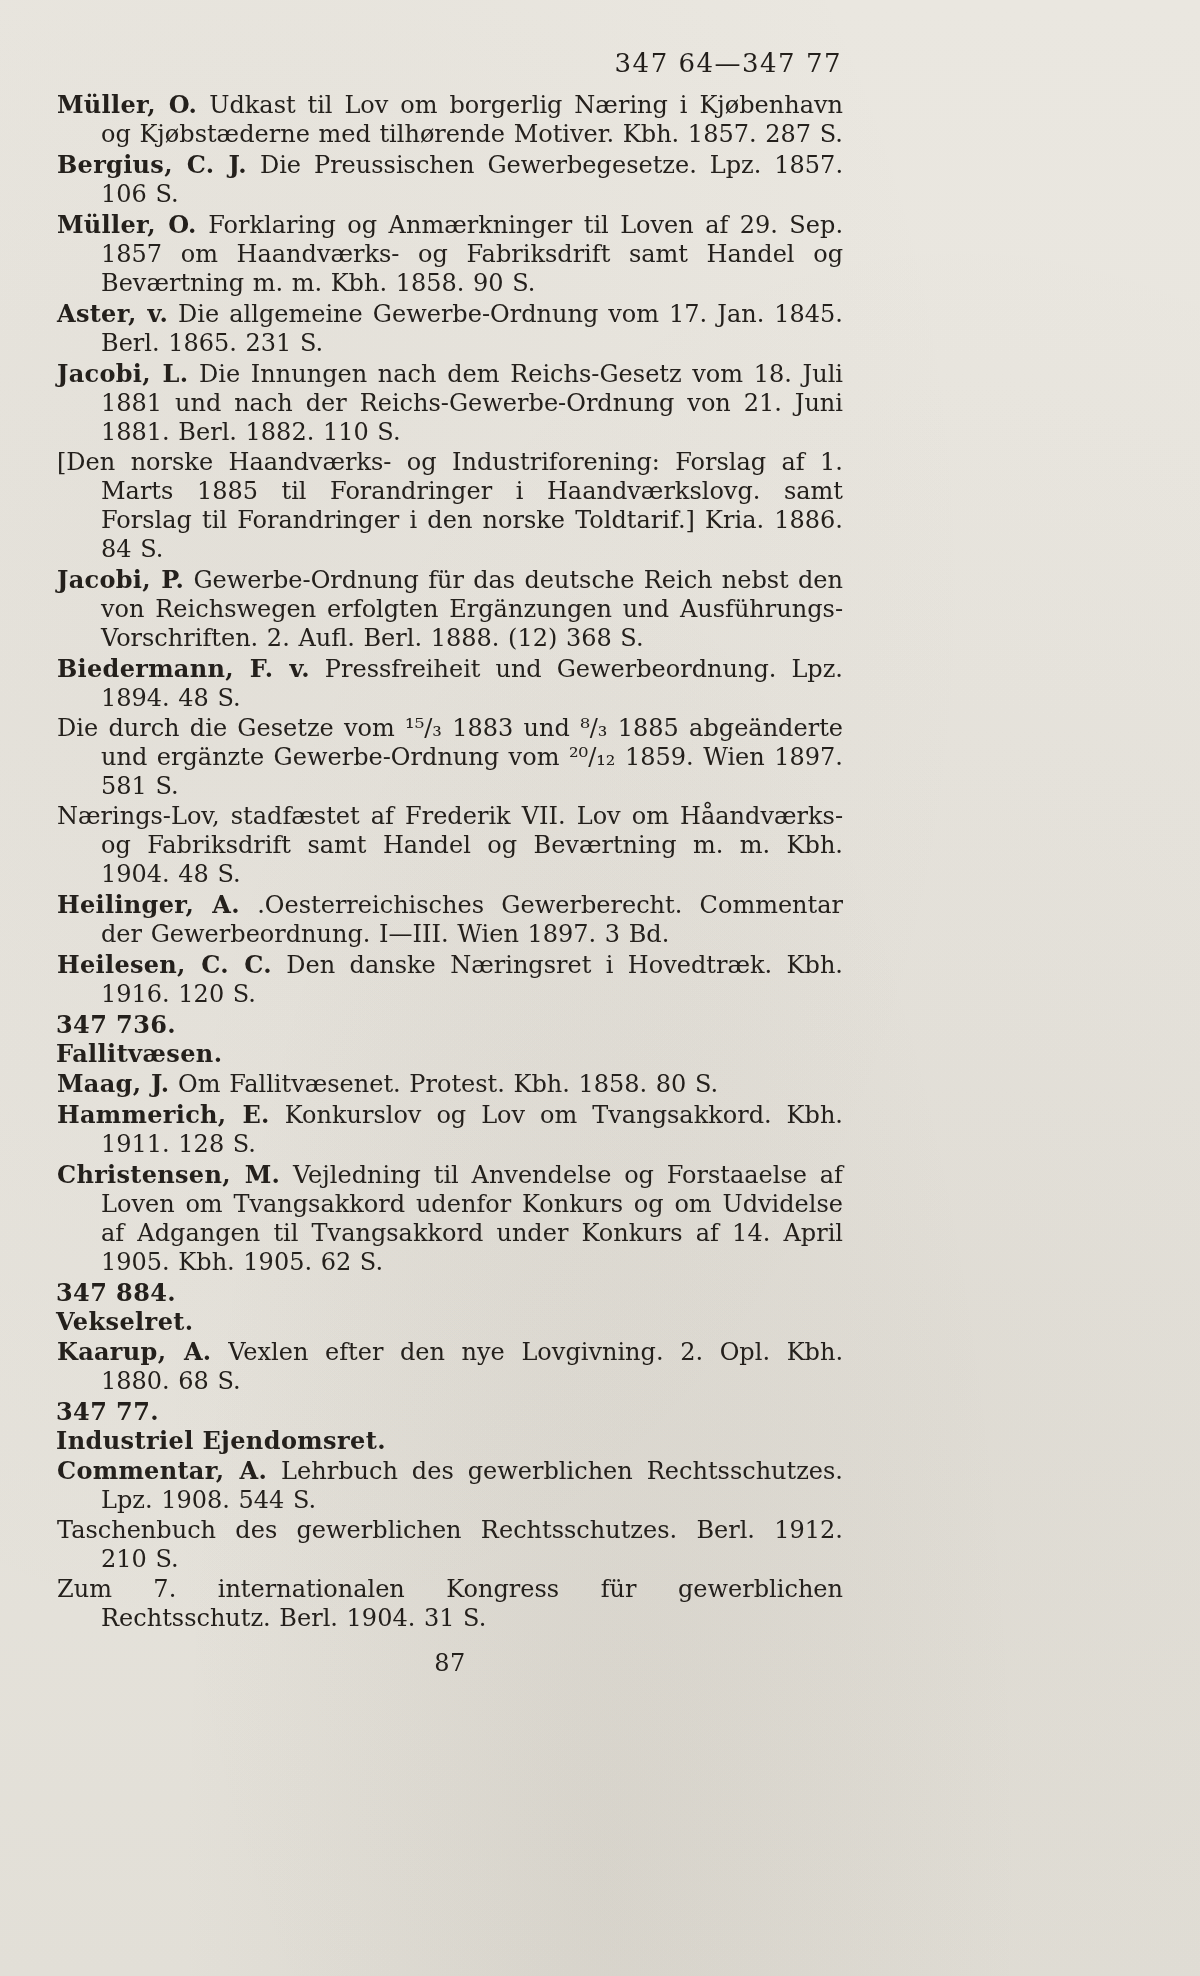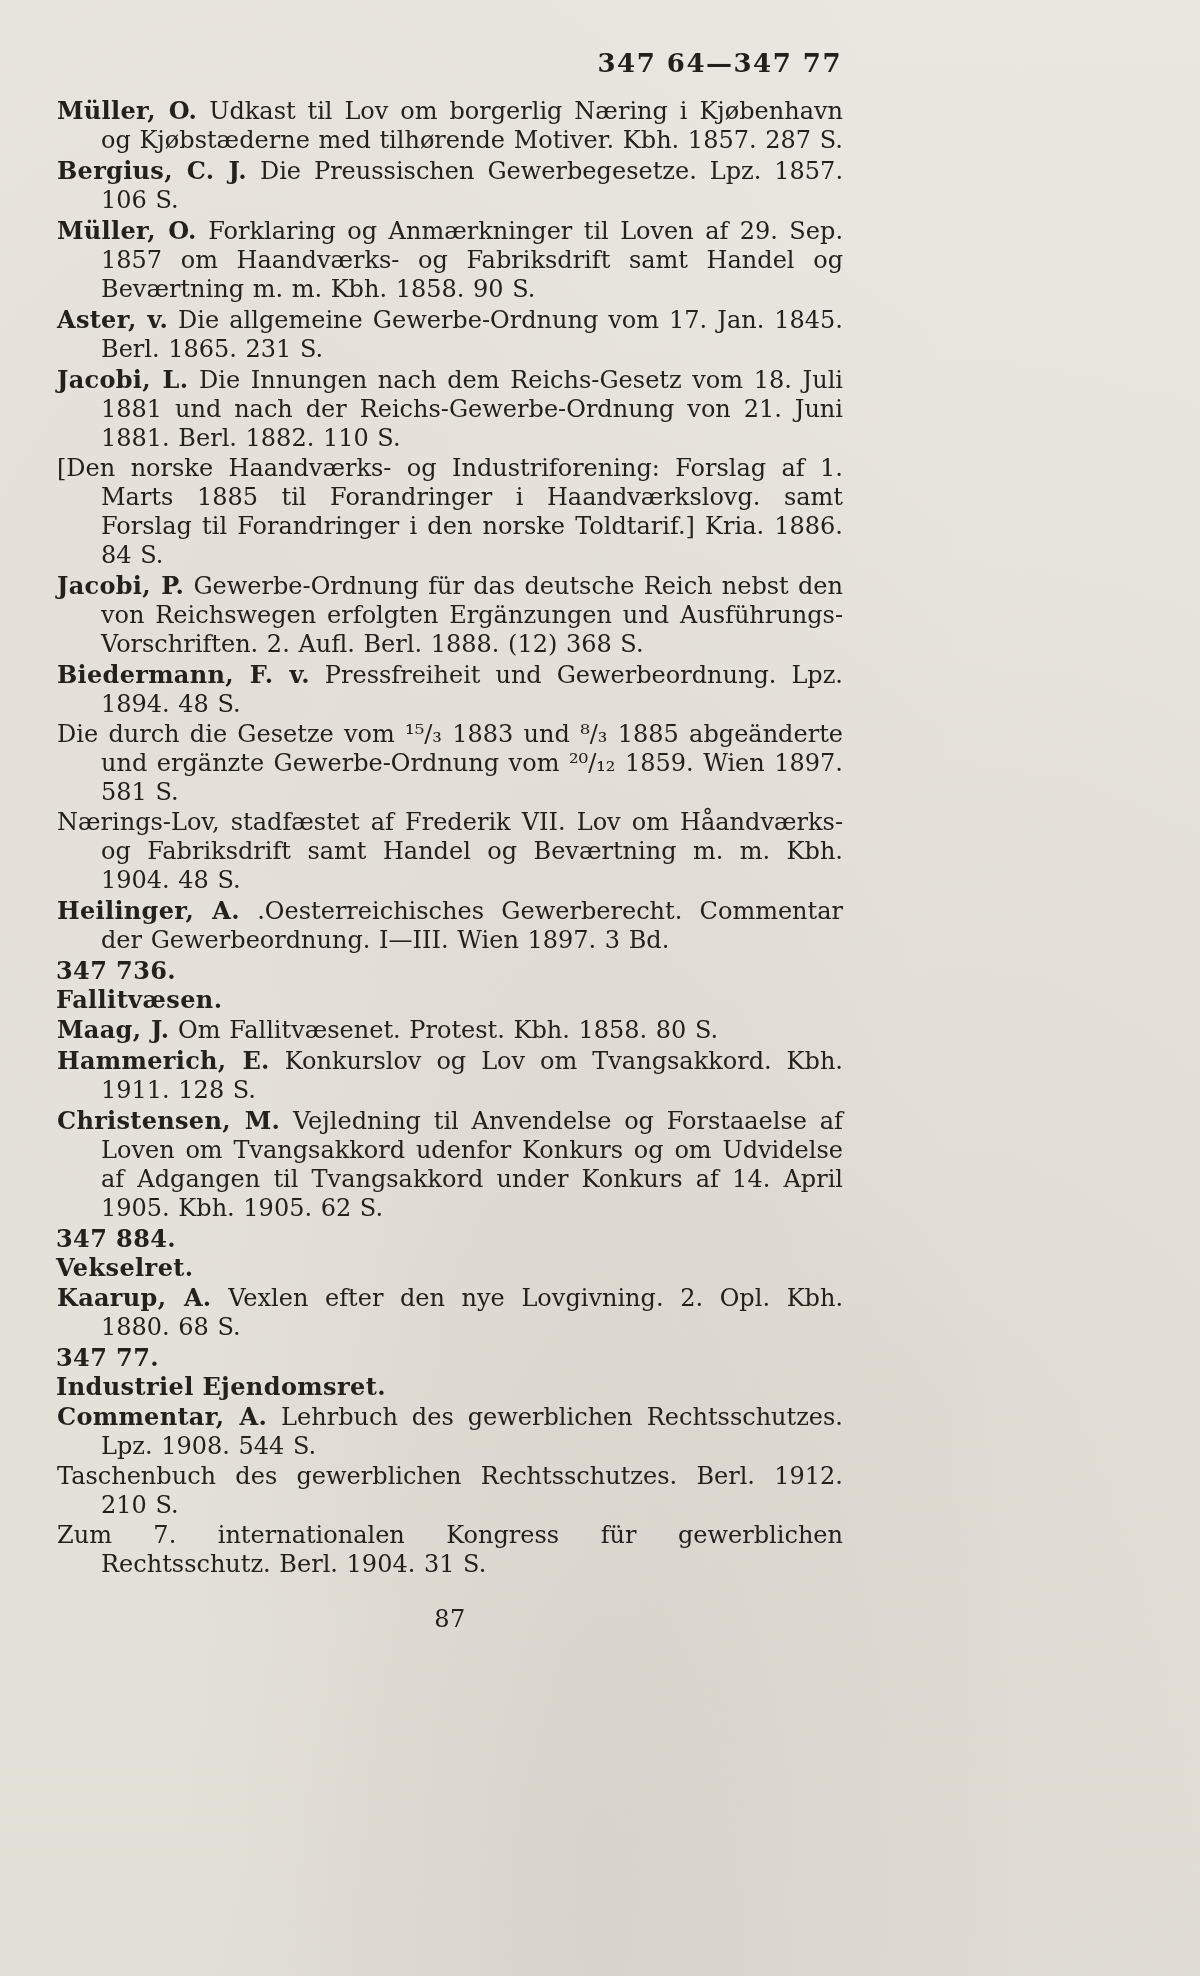--- a/index.html
+++ b/index.html
@@ -25,24 +25,24 @@
     pointer-events: none;
   }
   .content {
     position: absolute;
     left: 56px;
     top: 48px;
     width: 788px;
   }
   .running-header {
     text-align: right;
-    font-weight: bold;
+    font-weight: normal;
     font-size: 26px;
     letter-spacing: 1.5px;
-    margin: 0 2px 18px 0;
+    margin: 0 2px 12px 0;
     color: #231f1b;
   }
   .entry {
     margin: 1px;
     font-size: 24px;
     line-height: 29px;
     text-align: justify;
     padding-left: 44px;
     text-indent: -44px;
     word-spacing: 1px;
@@ -56,21 +56,21 @@
     justify-content: space-between;
     font-weight: bold;
     font-size: 24px;
     line-height: 29px;
     letter-spacing: 0.4px;
     flex-direction: column;
   }
   .page-number {
     text-align: center;
     font-size: 24px;
-    margin-top: 26px;
+    margin-top: 16px;
     letter-spacing: 0.5px;
   }
 </style>
 </head>
 <body>
 
 <div class="paper-texture"></div>
 
 <div class="content">
   <div class="running-header">347 64—347 77</div>
@@ -80,20 +80,21 @@
       <p class="entry"><b>Bergius, C. J.</b> <span>Die Preussischen Gewerbegesetze. Lpz. 1857. 106 S.</span></p>
       <p class="entry"><b>Müller, O.</b> <span>Forklaring og Anmærkninger til Loven af 29. Sep. 1857 om Haandværks- og Fabriksdrift samt Handel og Beværtning m. m. Kbh. 1858. 90 S.</span></p>
       <p class="entry"><b>Aster, v.</b> <span>Die allgemeine Gewerbe-Ordnung vom 17. Jan. 1845. Berl. 1865. 231 S.</span></p>
       <p class="entry"><b>Jacobi, L.</b> <span>Die Innungen nach dem Reichs-Gesetz vom 18. Juli 1881 und nach der Reichs-Gewerbe-Ordnung von 21. Juni 1881. Berl. 1882. 110 S.</span></p>
       <p class="entry"><span>[Den norske Haandværks- og Industriforening: Forslag af 1. Marts 1885 til Forandringer i Haandværkslovg. samt Forslag til Forandringer i den norske Toldtarif.] Kria. 1886. 84 S.</span></p>
       <p class="entry"><b>Jacobi, P.</b> <span>Gewerbe-Ordnung für das deutsche Reich nebst den von Reichswegen erfolgten Ergänzungen und Ausführungs-Vorschriften. 2. Aufl. Berl. 1888. (12) 368 S.</span></p>
       <p class="entry"><b>Biedermann, F. v.</b> <span>Pressfreiheit und Gewerbeordnung. Lpz. 1894. 48 S.</span></p>
       <p class="entry"><span>Die durch die Gesetze vom ¹⁵/₃ 1883 und ⁸/₃ 1885 abgeänderte und ergänzte Gewerbe-Ordnung vom ²⁰/₁₂ 1859. Wien 1897. 581 S.</span></p>
       <p class="entry"><span>Nærings-Lov, stadfæstet af Frederik VII. Lov om Håandværks- og Fabriksdrift samt Handel og Beværtning m. m. Kbh. 1904. 48 S.</span></p>
       <p class="entry"><b>Heilinger, A.</b> <span>.Oesterreichisches Gewerberecht. Commentar der Gewerbeordnung. I—III. Wien 1897. 3 Bd.</span></p>
+      <p class="entry"><b>Heilesen, C. C.</b> <span>Den danske Næringsret i Hovedtræk. Kbh. 1916. 120 S.</span></p>
       <div class="section-row">
         <span>347 736.</span>
         <span>Fallitvæsen.</span>
       </div>
       <p class="entry"><b>Maag, J.</b> <span>Om Fallitvæsenet. Protest. Kbh. 1858. 80 S.</span></p>
       <p class="entry"><b>Hammerich, E.</b> <span>Konkurslov og Lov om Tvangsakkord. Kbh. 1911. 128 S.</span></p>
       <p class="entry"><b>Christensen, M.</b> <span>Vejledning til Anvendelse og Forstaaelse af Loven om Tvangsakkord udenfor Konkurs og om Udvidelse af Adgangen til Tvangsakkord under Konkurs af 14. April 1905. Kbh. 1905. 62 S.</span></p>
       <div class="section-row">
         <span>347 884.</span>
         <span>Vekselret.</span>

